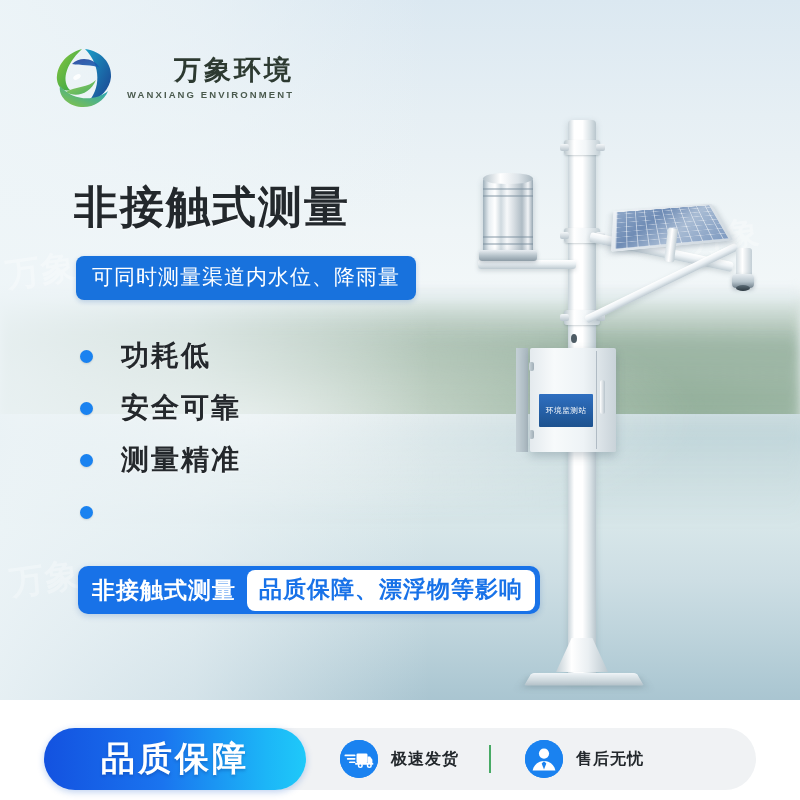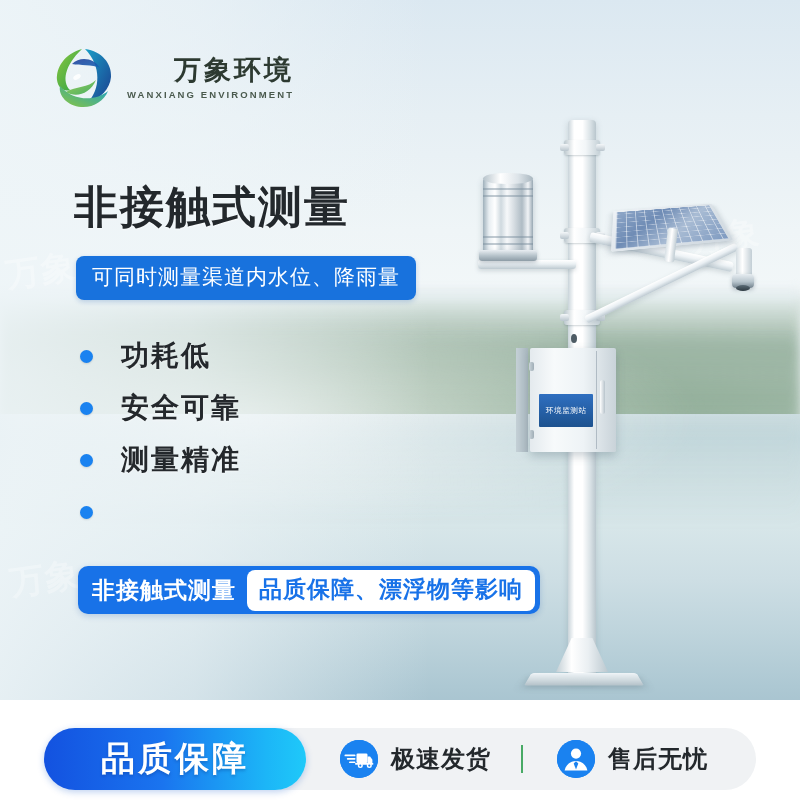--- a/index.html
+++ b/index.html
@@ -154,21 +154,21 @@
   .bb-items{
     position:absolute;left:262px;top:0;width:450px;height:62px;
     display:flex;align-items:center;
   }
   .bb-item{display:flex;align-items:center;margin-left:34px;}
   .bb-icon{
     width:38px;height:38px;border-radius:50%;background:#1a82f0;flex:0 0 auto;
     position:relative;
   }
   .bb-label{
-    margin-left:13px;font-size:24px;font-weight:bold;color:#23282c;letter-spacing:1px;text-align:right;
+    margin-left:13px;font-size:16px;font-weight:bold;color:#23282c;letter-spacing:1px;text-align:right;
   }
   .bb-div{
     width:2px;height:28px;background:#2a9e4b;margin-left:30px;opacity:.85;
   }
 
   
   .product{position:absolute;left:430px;top:110px;width:370px;height:600px;}
   .pole{
     position:absolute;left:138px;top:10px;width:28px;height:560px;
     border-radius:4px;

